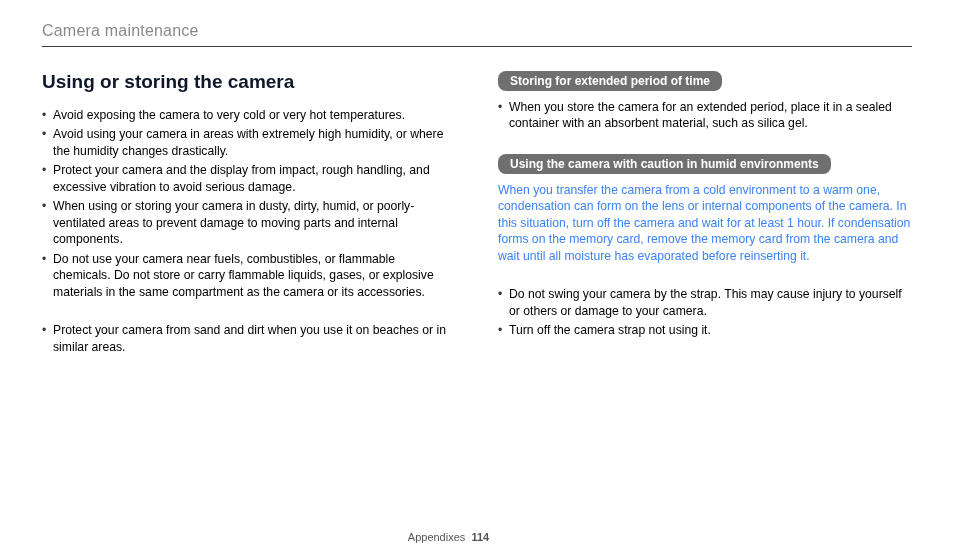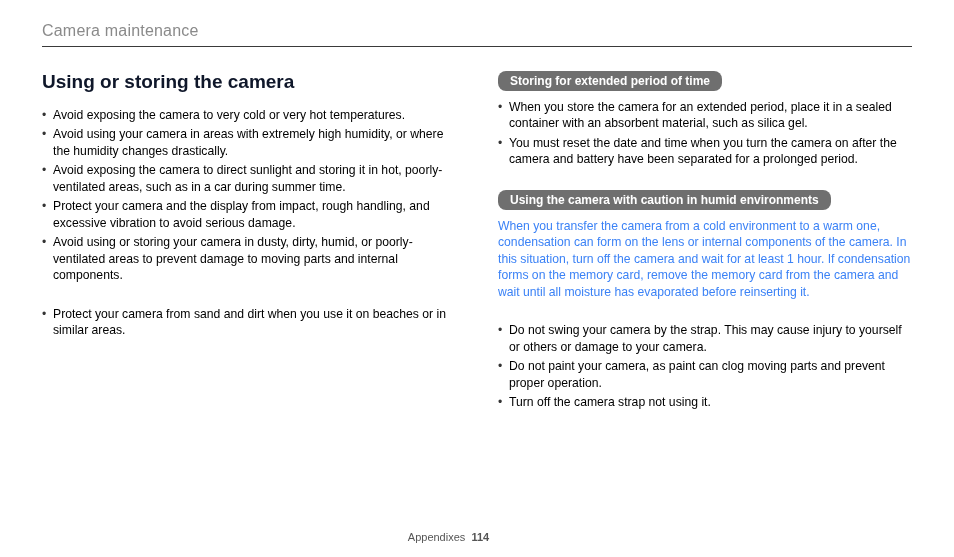--- a/index.html
+++ b/index.html
@@ -62,52 +62,50 @@
 
   <div class="columns">
 
     <div class="col">
       <div class="title">Using or storing the camera</div>
 
       <div class="section">
         <ul class="bullets">
           <li>Avoid exposing the camera to very cold or very hot temperatures.</li>
           <li>Avoid using your camera in areas with extremely high humidity, or where the humidity changes drastically.</li>
-          <li>Avoid exposing the camera to direct sunlight and storing it in hot, poorly-ventilated areas, such as in a car during summer time.</li>
           <li>Protect your camera and the display from impact, rough handling, and excessive vibration to avoid serious damage.</li>
-          <li>Avoid using or storing your camera in dusty, dirty, humid, or poorly-ventilated areas to prevent damage to moving parts and internal components.</li>
+          <li>When using or storing your camera in dusty, dirty, humid, or poorly-ventilated areas to prevent damage to moving parts and internal components.</li>
+          <li>Do not use your camera near fuels, combustibles, or flammable chemicals. Do not store or carry flammable liquids, gases, or explosive materials in the same compartment as the camera or its accessories.</li>
         </ul>
       </div>
 
       <div class="section">
         <ul class="bullets">
           <li>Protect your camera from sand and dirt when you use it on beaches or in similar areas.</li>
         </ul>
       </div>
     </div>
 
     <div class="col">
 
       <div class="section">
         <div class="pill">Storing for extended period of time</div>
         <ul class="bullets">
           <li>When you store the camera for an extended period, place it in a sealed container with an absorbent material, such as silica gel.</li>
-          <li>You must reset the date and time when you turn the camera on after the camera and battery have been separated for a prolonged period.</li>
         </ul>
       </div>
 
       <div class="section">
         <div class="pill">Using the camera with caution in humid environments</div>
         <div class="para">When you transfer the camera from a cold environment to a warm one, condensation can form on the lens or internal components of the camera. In this situation, turn off the camera and wait for at least 1 hour. If condensation forms on the memory card, remove the memory card from the camera and wait until all moisture has evaporated before reinserting it.</div>
       </div>
 
       <div class="section">
         <ul class="bullets">
           <li>Do not swing your camera by the strap. This may cause injury to yourself or others or damage to your camera.</li>
-          <li>Do not paint your camera, as paint can clog moving parts and prevent proper operation.</li>
           <li>Turn off the camera strap not using it.</li>
         </ul>
       </div>
 
     </div>
   </div>
 </div>
 
 <div class="footer">
   <span>Appendixes</span>&nbsp;&nbsp;<span class="pagenum">114</span>

